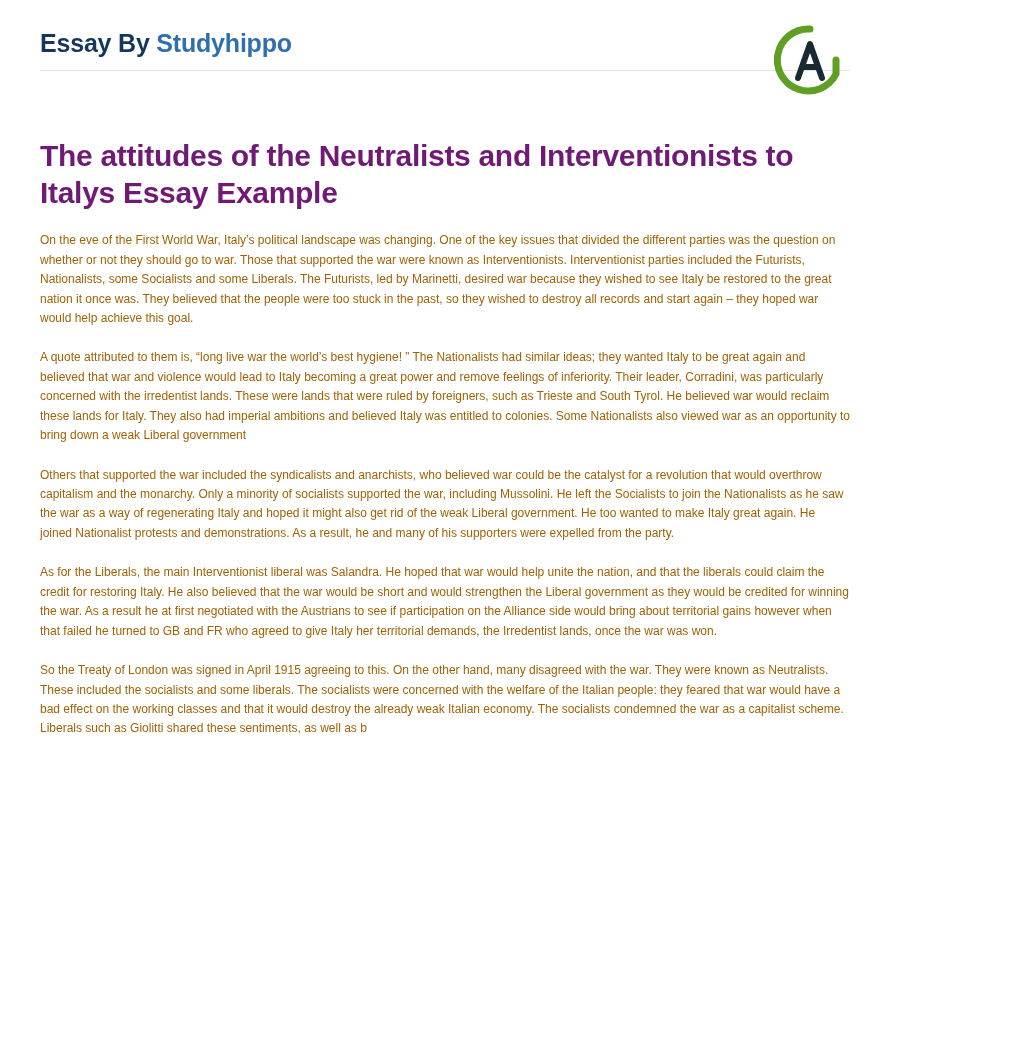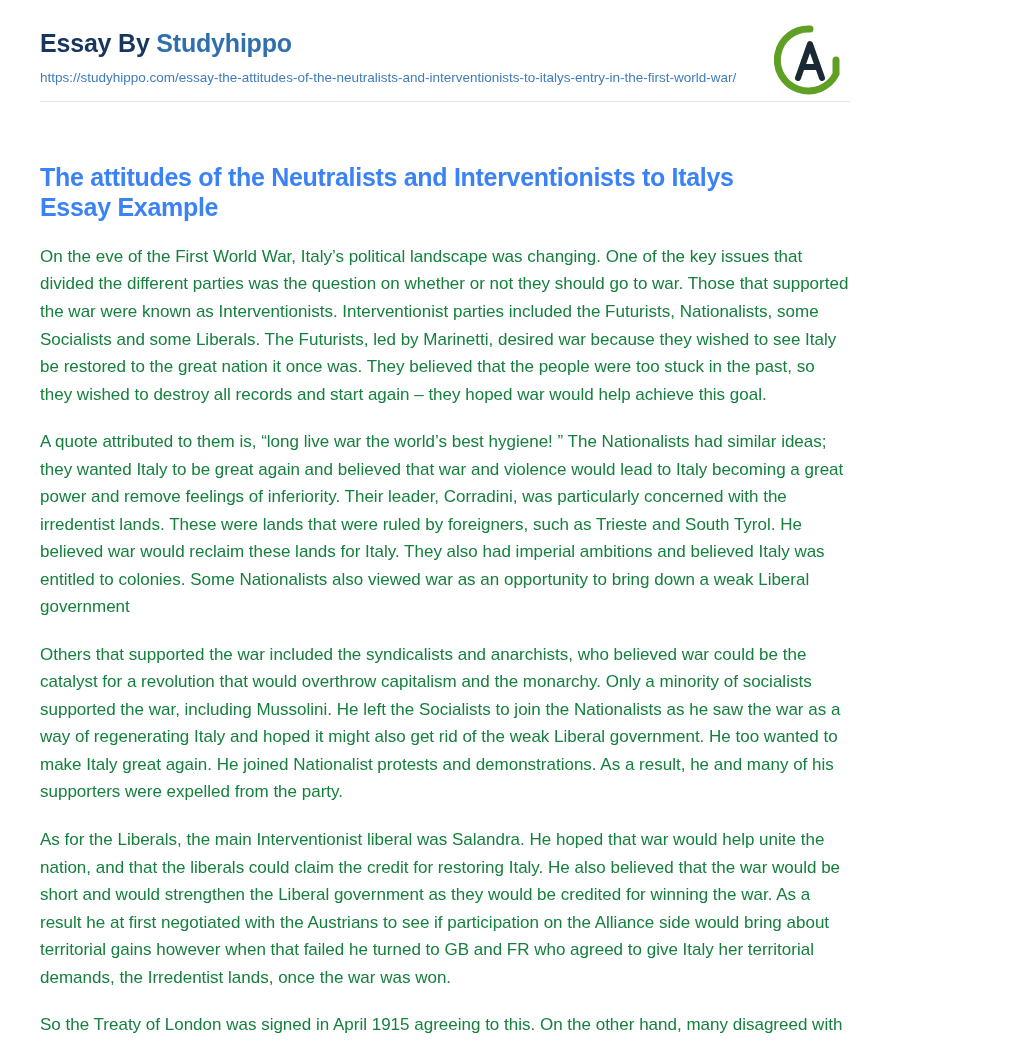--- a/index.html
+++ b/index.html
@@ -63,51 +63,50 @@
     background: #e2e6ea;
     margin: 12px 0 0 0;
     width: 100%;
   }
 
   
   .content {
     padding: 26px 40px 40px 40px;
   }
   .doc-title {
-    font-size: 25px;
+    font-size: 30px;
     line-height: 1.22;
     font-weight: bold;
-    color: #3b82f6;
-    margin: 16px 0 20px 0;
+    color: #701a75;
+    margin: 0 0 20px 0;
     letter-spacing: -0.3px;
     max-width: 760px;
   }
   .paragraph {
-    font-size: 17px;
+    font-size: 12px;
     line-height: 1.62;
-    color: #15803d;
+    color: #a16207;
     margin: 0 0 20px 0;
     text-align: left;
   }
   .paragraph:last-child {
     margin-bottom: 6px;
   }
 </style>
 </head>
 <body>
 
 <div class="page">
 
   <div class="header">
     <div class="brand">
       <span class="brand-essay">Essay</span>
       <span class="brand-by">By</span>
       <span class="brand-name">Studyhippo</span>
     </div>
-    <div class="source-url">https://studyhippo.com/essay-the-attitudes-of-the-neutralists-and-interventionists-to-italys-entry-in-the-first-world-war/</div>
 
     <div class="logo">
       <svg width="72" height="72" viewBox="0 0 72 72" aria-hidden="true">
         <path d="M36 5 A31 31 0 1 0 62 50 L62 36" fill="none" stroke="#5fa024" stroke-width="7" stroke-linecap="round"></path>
         <path d="M24 54 L36 20 L48 54" fill="none" stroke="#1a2a33" stroke-width="6" stroke-linejoin="round" stroke-linecap="round"></path>
         <path d="M29 43 L43 43" fill="none" stroke="#1a2a33" stroke-width="6" stroke-linecap="round"></path>
       </svg>
     </div>
 
     <div class="divider"></div>

